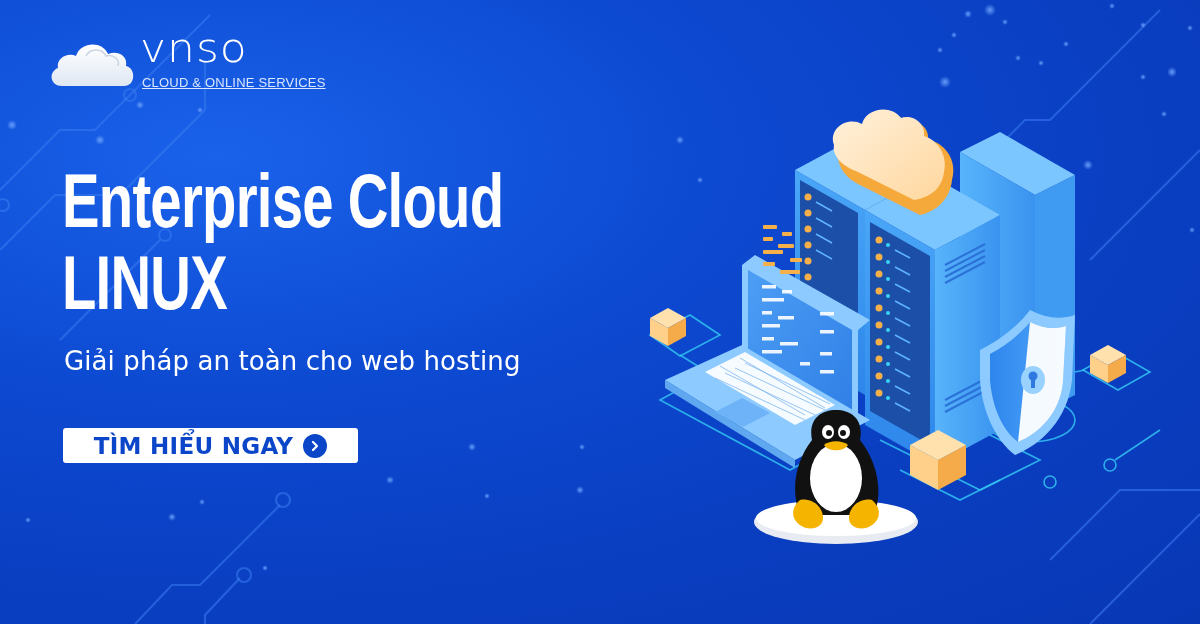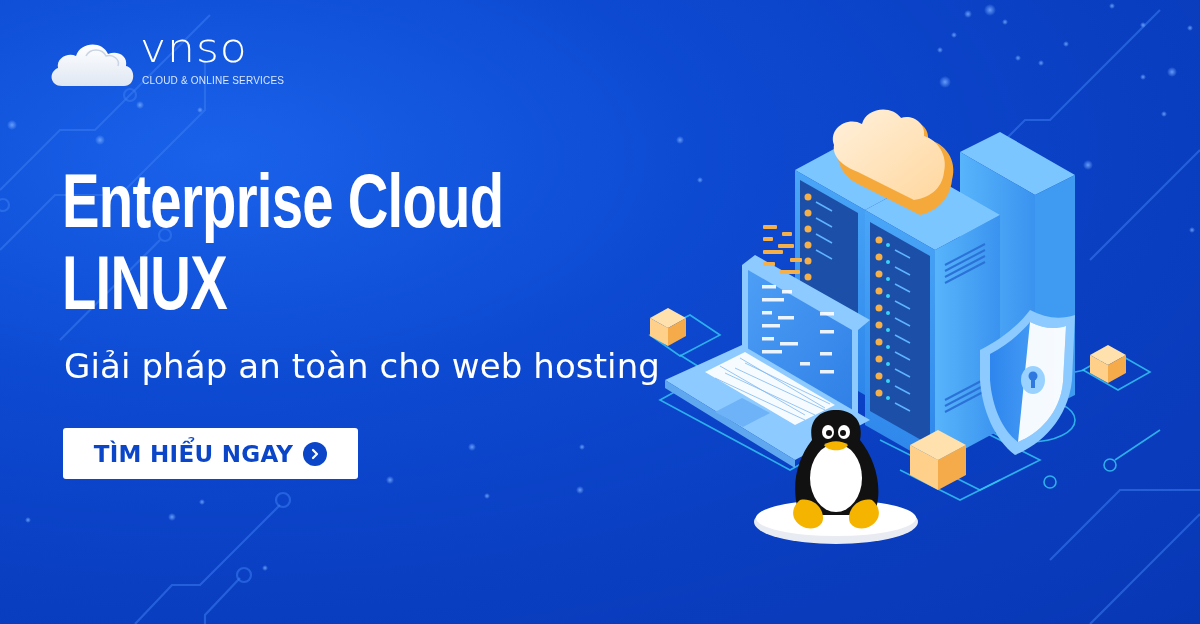--- a/index.html
+++ b/index.html
@@ -15,42 +15,42 @@
   .logo { position: absolute; left: 48px; top: 30px; width: 220px; height: 60px; }
   .logo-cloud { position: absolute; left: 0; top: 4px; width: 90px; height: 56px; }
   .logo-word {
     position: absolute; left: 92px; top: -4px;
     color: #ffffff; font-family: "DejaVu Sans", sans-serif;
     font-size: 44px; font-weight: 300; letter-spacing: 1px; line-height: 44px;
     transform: scaleY(0.92);
   }
   .logo-sub {
     position: absolute; left: 94px; top: 45px;
-    color: #d8e6ff; font-size: 10px; letter-spacing: 0.2px; white-space: nowrap;
+    color: #d8e6ff; font-size: 13px; letter-spacing: 0.2px; white-space: nowrap; text-decoration: underline;
   }
 
   
   .headline {
     position: absolute; left: 62px; top: 160px;
     color: #ffffff; font-family: "Liberation Sans", sans-serif;
     font-weight: 700; font-size: 76px; line-height: 82px;
     letter-spacing: -1px;
     transform: scaleX(0.74); transform-origin: left top;
   }
   .headline div { white-space: nowrap; }
   .subline {
     position: absolute; left: 64px; top: 346px;
     color: #ffffff; font-family: "DejaVu Sans", sans-serif;
-    font-size: 34px; font-weight: 400; white-space: nowrap;
+    font-size: 26px; font-weight: 400; white-space: nowrap;
     letter-spacing: 0.1px;
   }
 
   
   .cta {
-    position: absolute; left: 63px; top: 428px; width: 295px; height: 51px;
+    position: absolute; left: 63px; top: 428px; width: 295px; height: 35px;
     background: #ffffff; border-radius: 3px;
     display: flex; align-items: center; justify-content: center; gap: 10px;
     cursor: pointer;
   }
   .cta-label {
     color: #0b46c8; font-family: "DejaVu Sans", sans-serif;
     font-weight: 700; font-size: 23px; letter-spacing: 0.3px; white-space: nowrap;
   }
   .cta-icon {
     width: 24px; height: 24px; border-radius: 50%;

